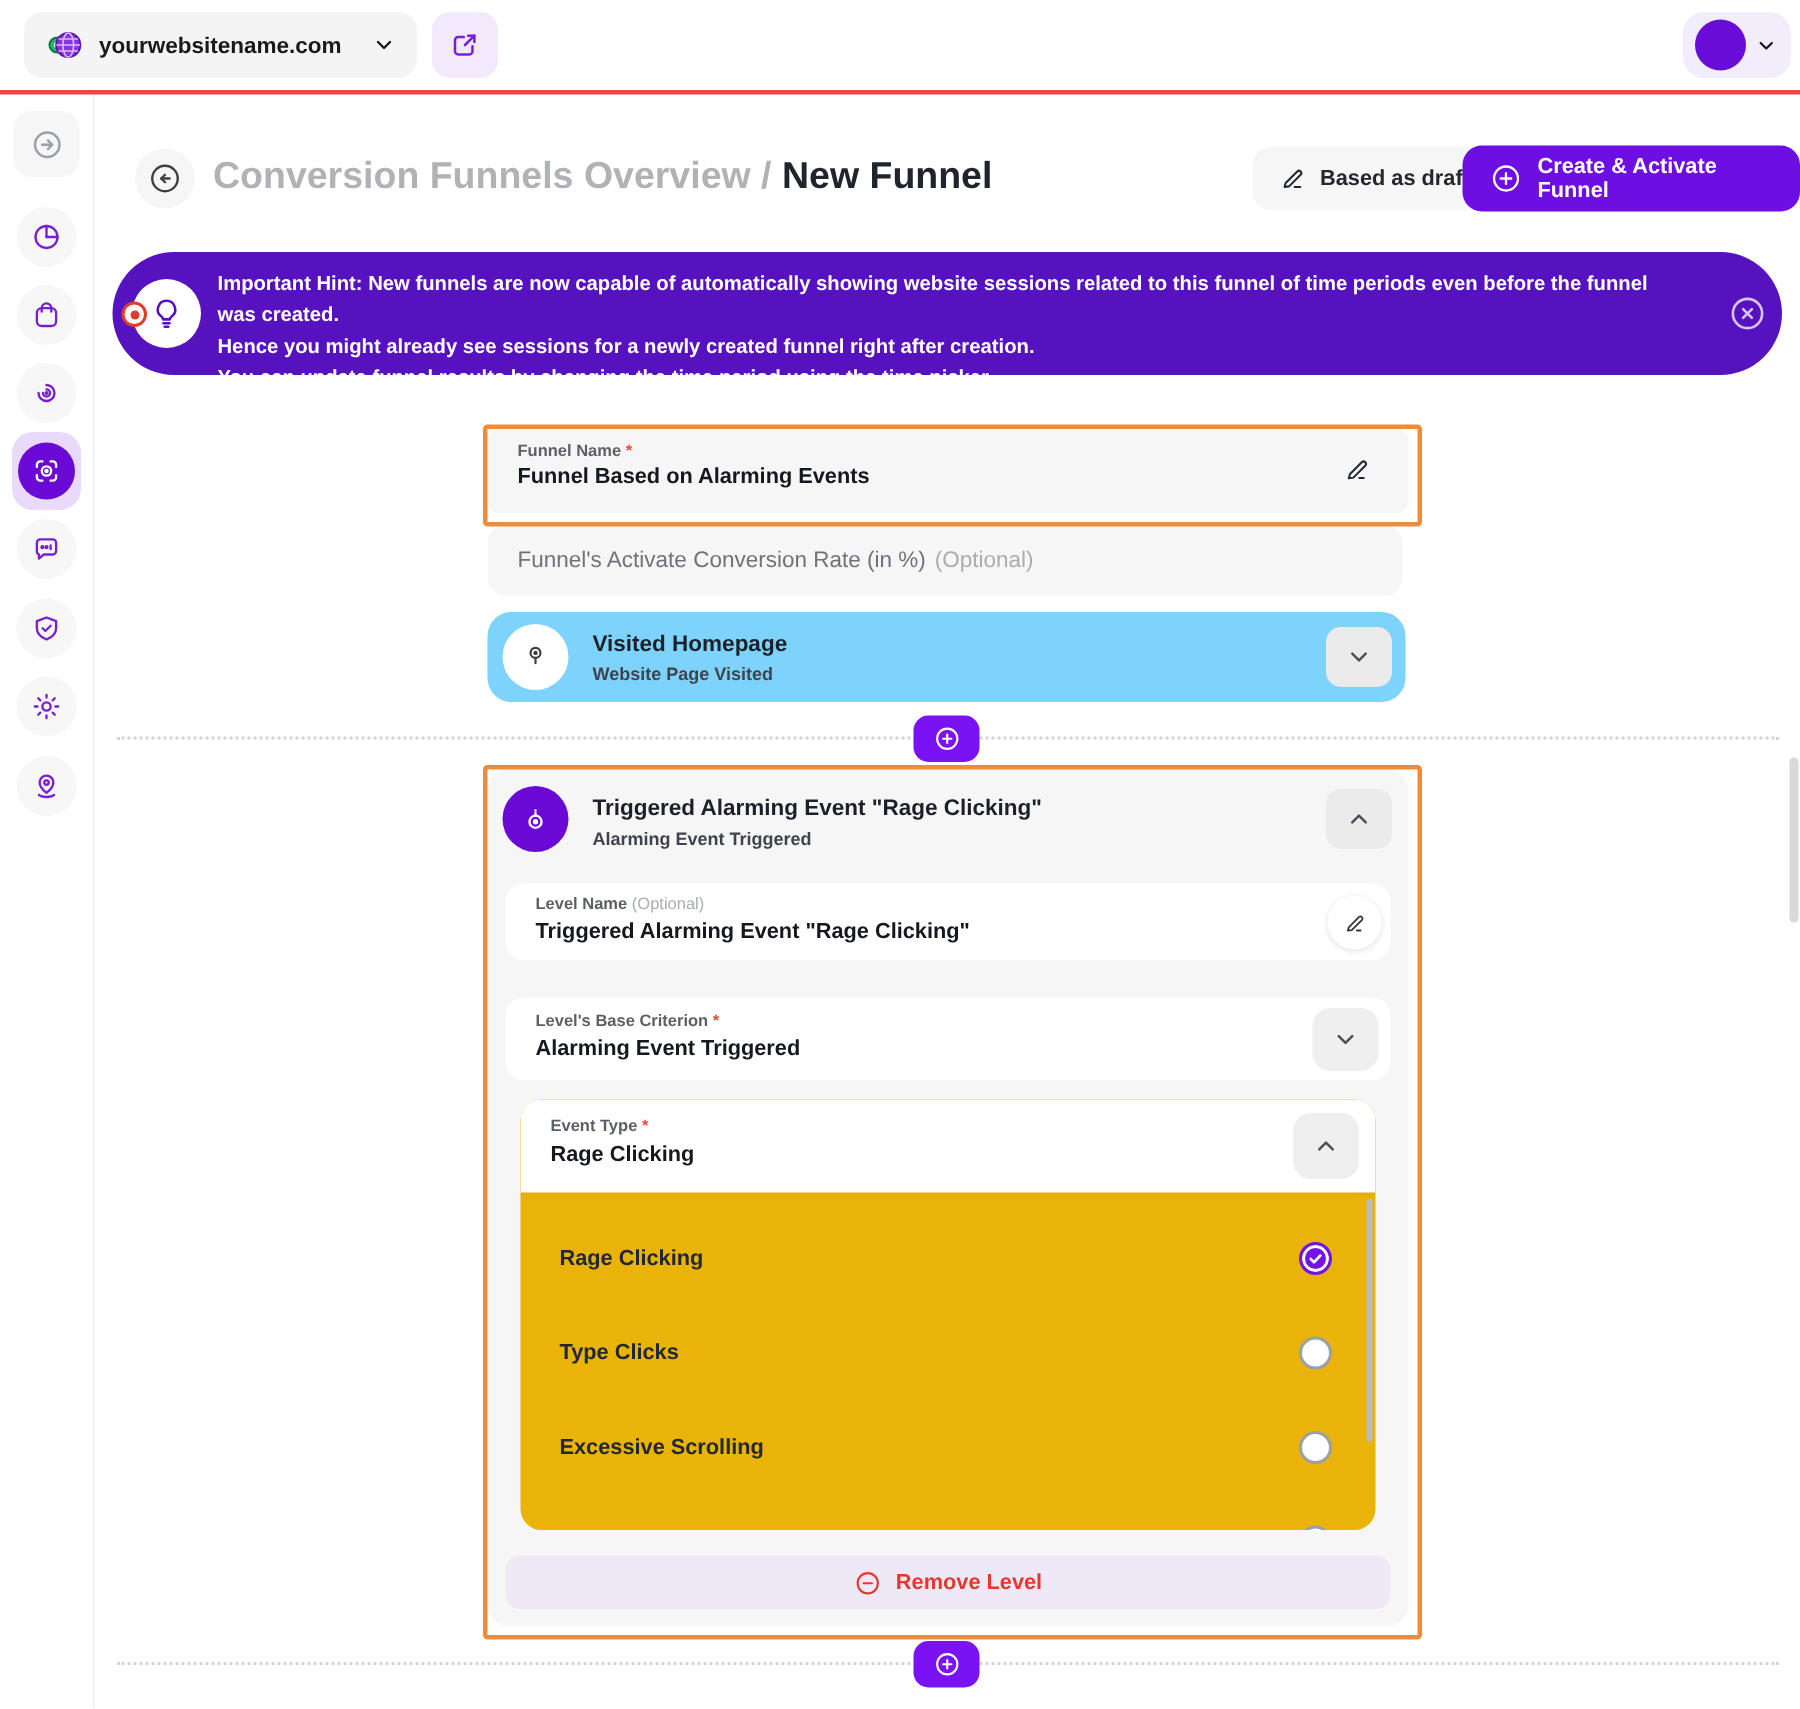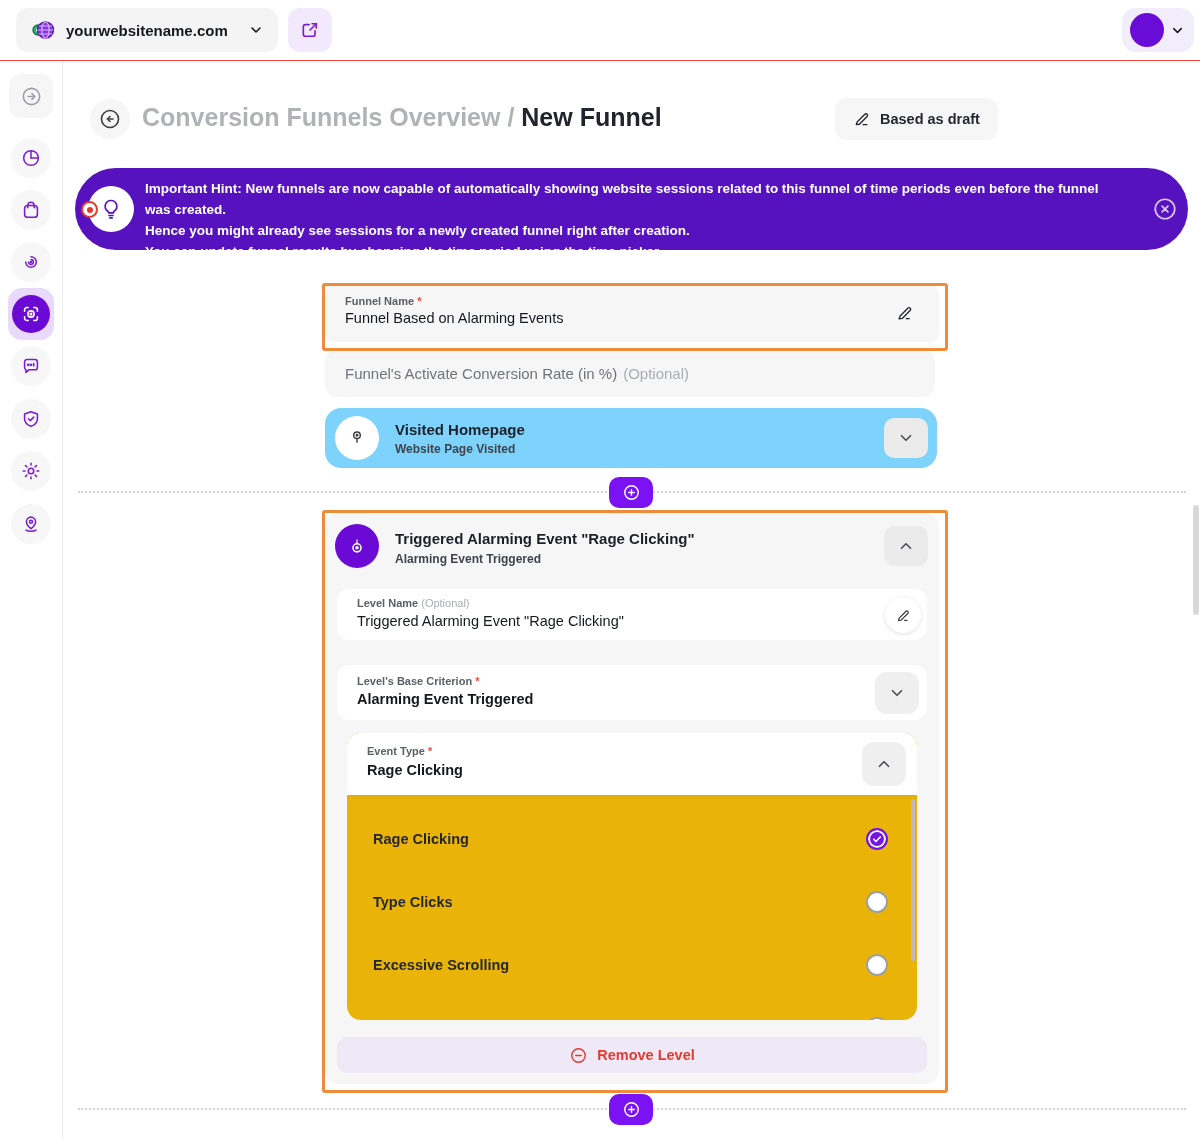--- a/index.html
+++ b/index.html
@@ -1,21 +1,21 @@
 <!DOCTYPE html>
 <html><head>
 <meta charset="utf-8">
 <style>
   html,body{margin:0;padding:0;background:#fff;}
   #app{position:relative;width:1200px;height:1139px;background:#fff;overflow:hidden;
        font-family:"Liberation Sans","DejaVu Sans",sans-serif;color:#1e2430;}
   svg{display:block;}
 
   
-  .topbar{position:absolute;left:0;top:0;width:1200px;height:60px;background:#fff;border-bottom:1px solid #ef4444;z-index:20;}
+  .topbar{position:absolute;left:0;top:0;width:1200px;height:60px;background:#fff;border-bottom:3px solid #ef4444;z-index:20;}
   .site-pill{position:absolute;left:16px;top:8px;height:44px;width:262px;background:#f4f4f5;border-radius:12px;
              display:flex;align-items:center;gap:10px;padding:0 14px;box-sizing:border-box;cursor:pointer;}
   .site-pill .label{font-size:15px;font-weight:700;color:#17191d;flex:1;}
   .ext-btn{position:absolute;left:288px;top:8px;width:44px;height:44px;border-radius:12px;background:#f3e9fd;
            display:flex;align-items:center;justify-content:center;cursor:pointer;}
   .profile-pill{position:absolute;left:1122px;top:8px;width:72px;height:44px;border-radius:14px;background:#f2edfa;
                 display:flex;align-items:center;gap:6px;padding:0 8px;box-sizing:border-box;cursor:pointer;}
   .avatar{width:34px;height:34px;border-radius:50%;background:#6a0cd8;}
 
   
@@ -47,21 +47,21 @@
   .banner-dot{position:absolute;left:-7px;top:15px;width:13px;height:13px;border-radius:50%;border:2px solid #e23b2c;
               background:#fff;display:flex;align-items:center;justify-content:center;}
   .banner-dot i{width:6px;height:6px;border-radius:50%;background:#e23b2c;}
   .banner-text{position:absolute;left:70px;top:10px;width:980px;color:#fff;font-size:13.5px;font-weight:600;line-height:21px;}
   .banner-close{position:absolute;left:1077px;top:28px;width:26px;height:26px;cursor:pointer;color:#d9c6f2;}
 
   
   .field-label{font-size:11px;font-weight:600;color:#5c6066;text-align:center;}
   .req{color:#f0483c;}
   .opt{color:#a9adb3;font-weight:500;}
-  .field-value{font-size:14.5px;font-weight:400;color:#15181e;}
+  .field-value{font-size:14.5px;font-weight:700;color:#15181e;}
 
   .funnel-card{position:absolute;left:325px;top:286px;width:614px;height:56px;background:#f6f6f7;border-radius:8px;cursor:text;}
   .orange-box{position:absolute;border:3px solid #ee8c3a;border-radius:3px;pointer-events:none;z-index:8;}
   .conv-card{position:absolute;left:325px;top:350px;width:610px;height:47px;background:#f6f6f7;border-radius:12px;
              display:flex;align-items:center;padding:0 20px;box-sizing:border-box;font-size:15px;color:#6f7379;cursor:text;}
   .home-card{position:absolute;left:325px;top:408px;width:612px;height:60px;background:#7dd3fc;border-radius:16px;}
   .lvl-ic-circle{position:absolute;left:10px;top:8px;width:44px;height:44px;border-radius:50%;background:#fff;
                  display:flex;align-items:center;justify-content:center;color:#3c4043;}
   .lvl-title{position:absolute;left:70px;top:13px;font-size:15px;font-weight:700;color:#1c2028;}
   .lvl-sub{position:absolute;left:70px;top:34px;font-size:12px;font-weight:600;color:#3f444c;}
@@ -237,20 +237,29 @@
   </div>
   <div class="btn-draft">
     <span>
       <svg width="18" height="18" viewBox="0 0 24 24" fill="none" stroke="#23272e" stroke-width="1.8" stroke-linecap="round" stroke-linejoin="round">
         <path d="M4.5 19.5 5.5 16 15.8 5.7a2.1 2.1 0 0 1 3 3L8.5 19l-4 .5z"></path>
           <path d="M13.5 19.5h5"></path>
       </svg>
     </span>
     <span>Based as draft</span>
   </div>
+  <div class="btn-create">
+    <span>
+      <svg width="22" height="22" viewBox="0 0 24 24" fill="none" stroke="#fff" stroke-width="1.7" stroke-linecap="round">
+        <circle cx="12" cy="12" r="8.7"></circle>
+          <path d="M12 8.2v7.6M8.2 12h7.6"></path>
+      </svg>
+    </span>
+    <span>Create &amp; Activate Funnel</span>
+  </div>
 
   <div class="banner">
     <div class="banner-icon">
       <div class="banner-dot">
           <i></i>
         </div>
       <svg width="24" height="24" viewBox="0 0 24 24" fill="none" stroke="currentColor" stroke-width="1.7" stroke-linecap="round" stroke-linejoin="round">
         <path d="M12 3.5a5.8 5.8 0 0 0-3.4 10.5c.7.5 1.1 1.1 1.1 1.9h4.6c0-.8.4-1.4 1.1-1.9A5.8 5.8 0 0 0 12 3.5z"></path>
         <path d="M10 18.5h4"></path>
           <path d="M10.8 20.8h2.4"></path>

